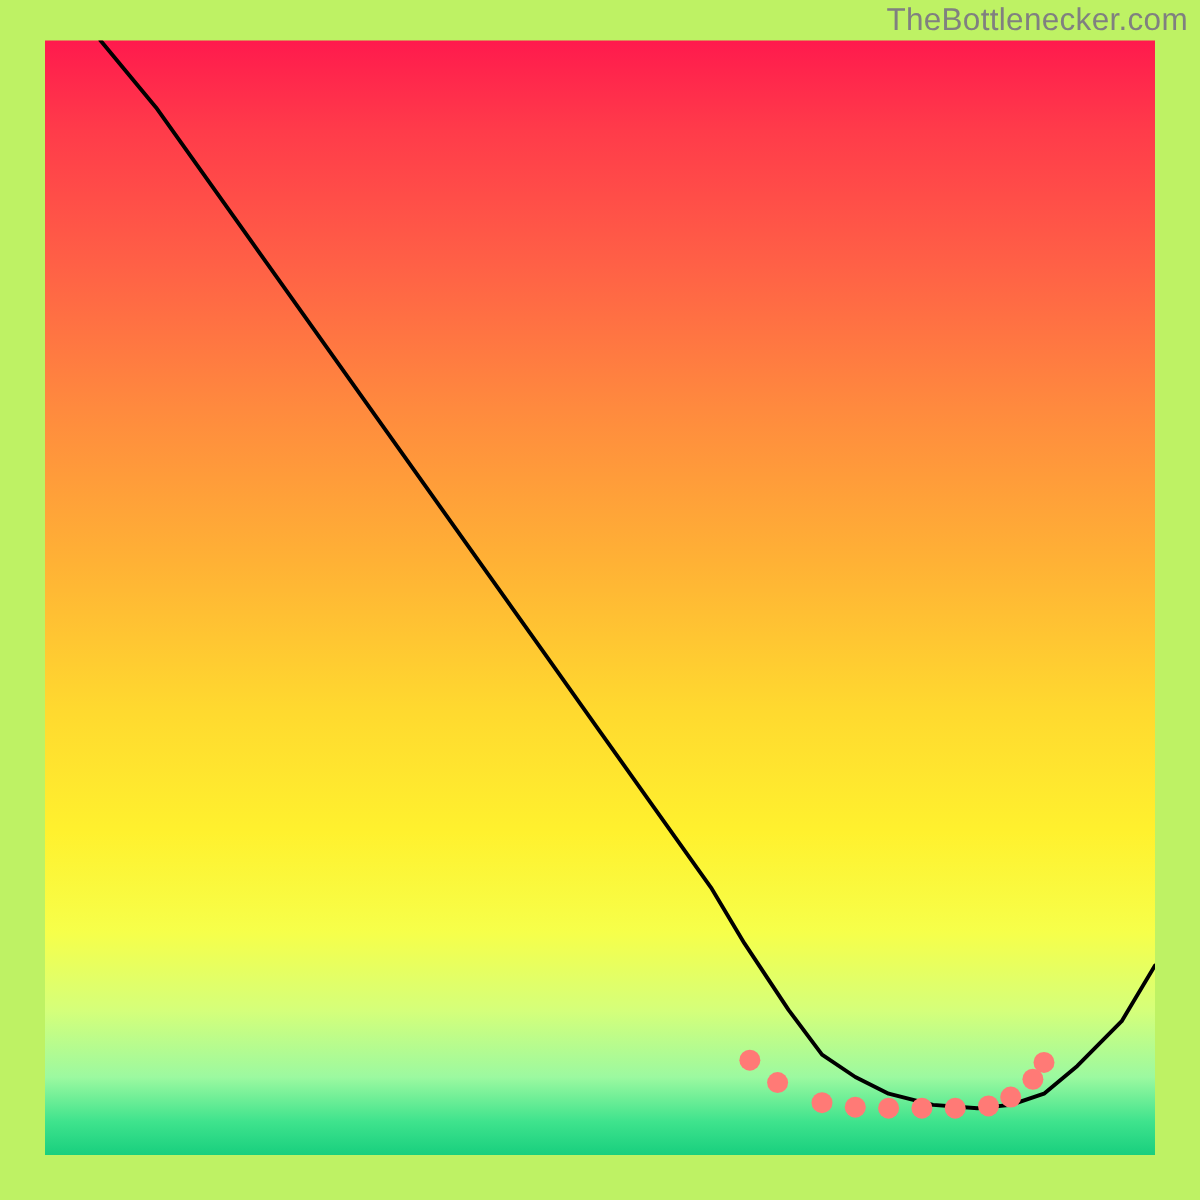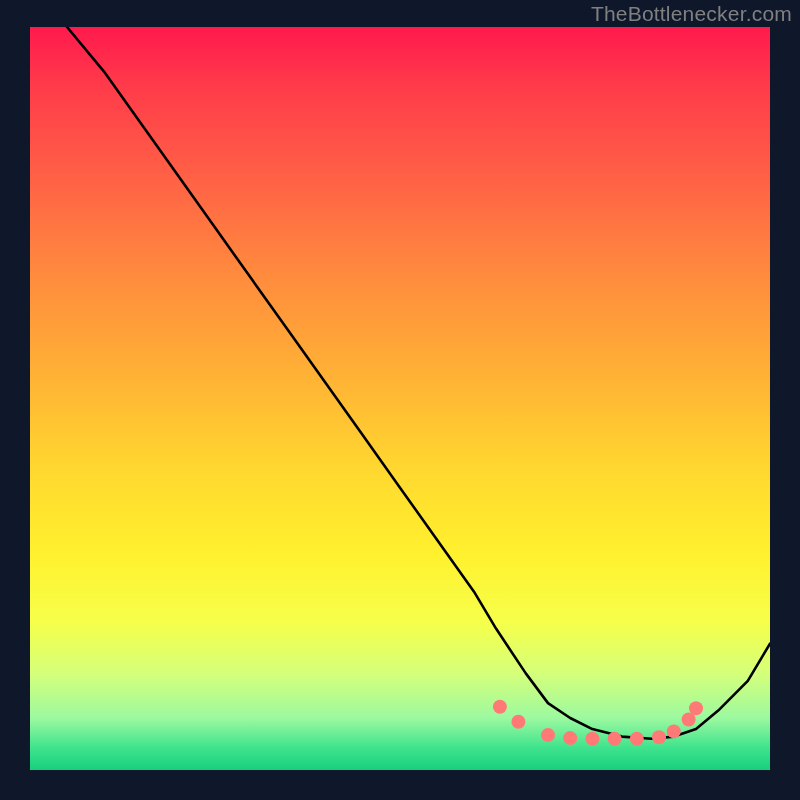--- a/index.html
+++ b/index.html
@@ -10,21 +10,21 @@
     background: #000;
     overflow: hidden;
     font-family: Arial, Helvetica, sans-serif;
   }
   .frame {
     position: absolute;
     left: 0;
     top: 0;
     width: 800px;
     height: 800px;
-    background: #0f172a;
+    background: #bef264;
   }
   .plot {
     position: absolute;
     left: 30px;
     top: 27px;
     width: 740px;
     height: 743px;
     background: linear-gradient(to bottom,
       #ff1a4d 0%,
       #ff3b4a 8%,

